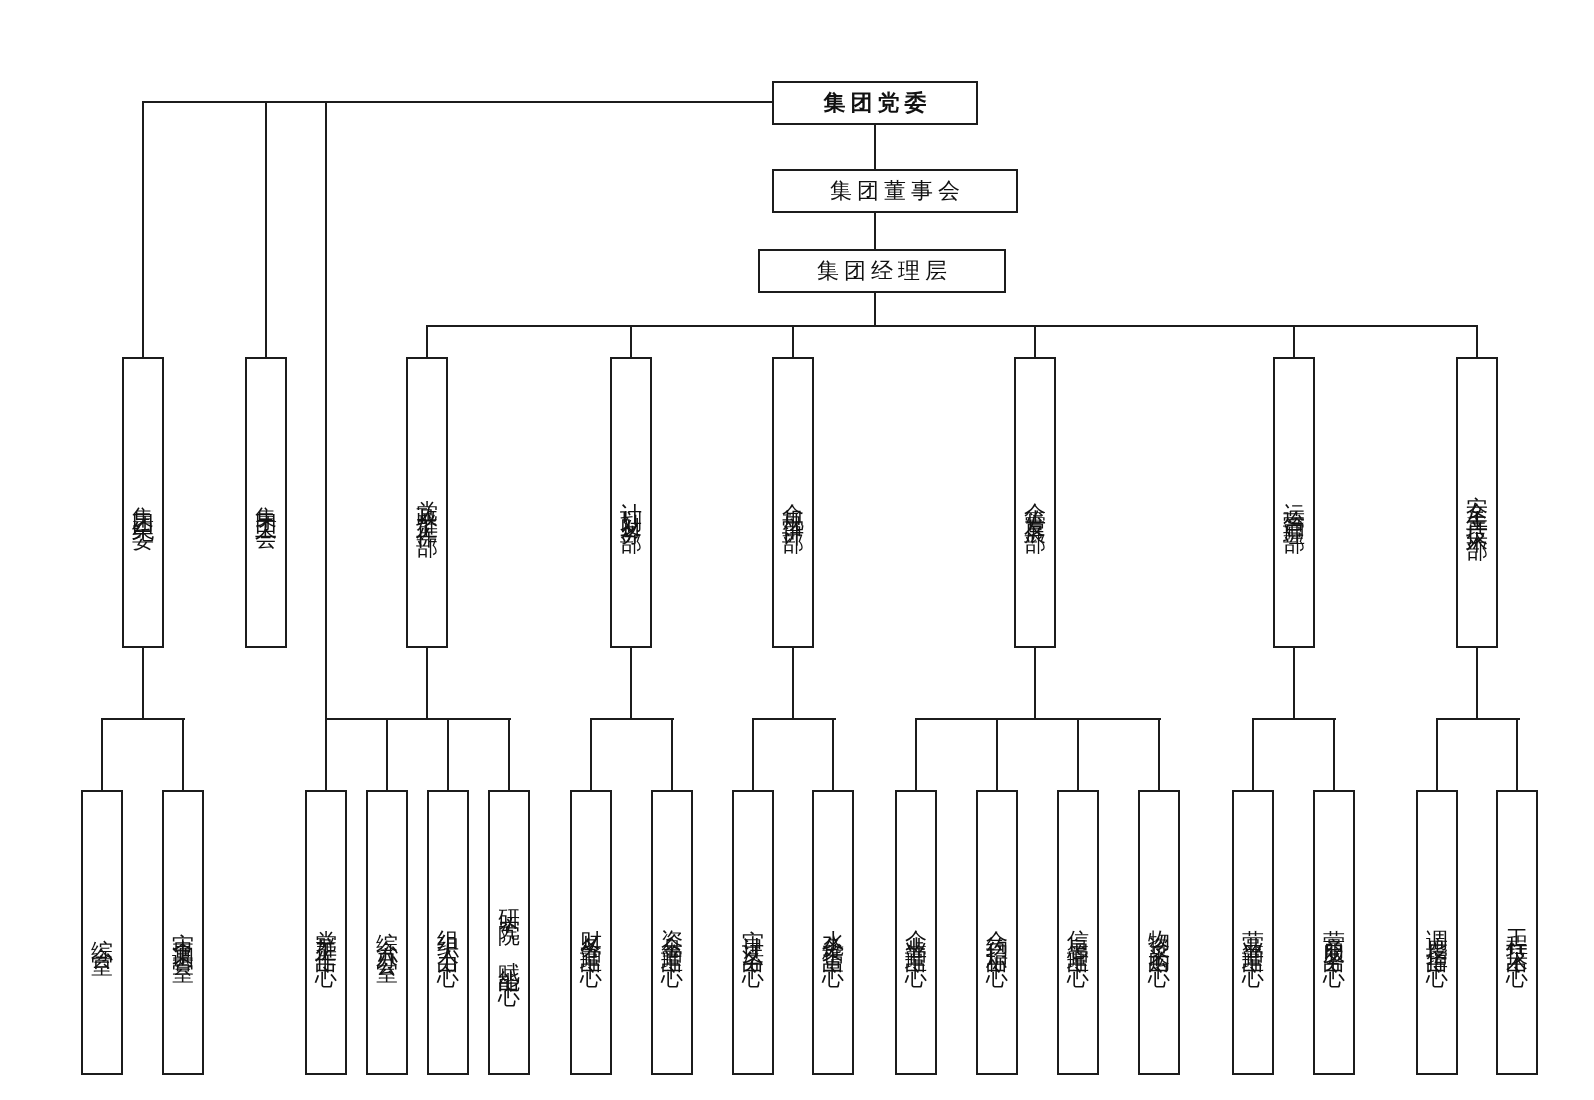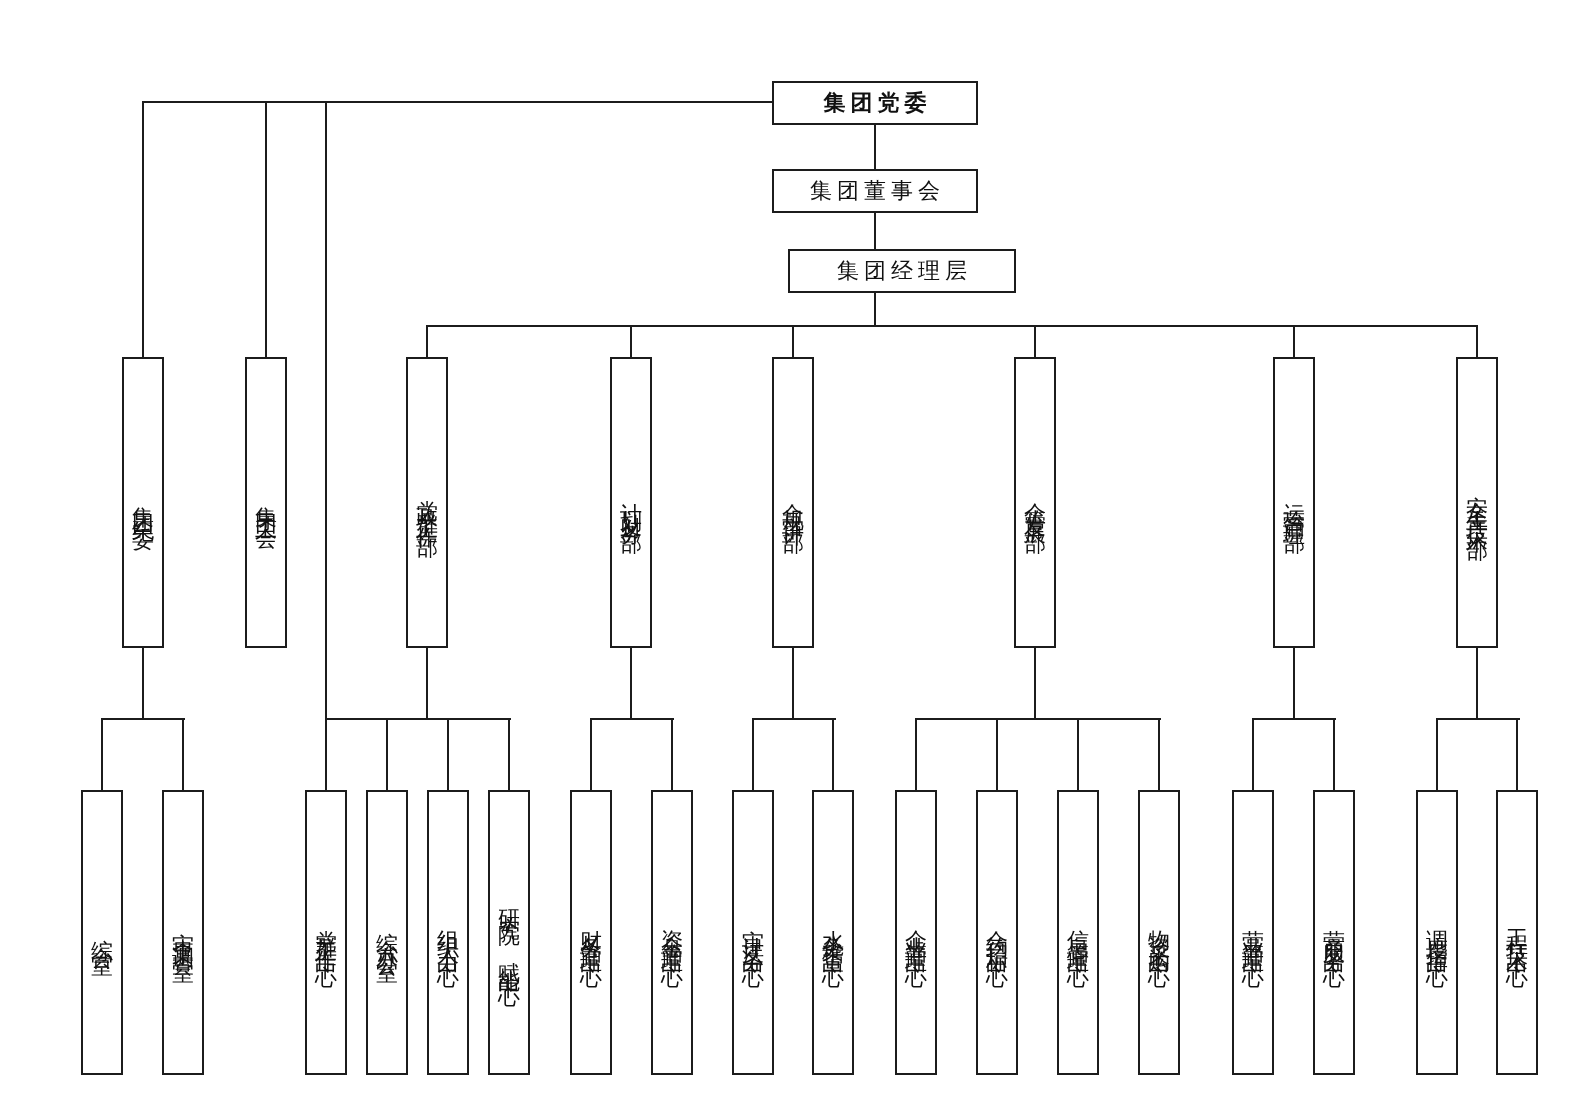--- a/index.html
+++ b/index.html
@@ -48,22 +48,22 @@
     color: #111111;
     line-height: 1;
   }
 </style>
 </head>
 <body>
 
 <div id="canvas">
 
   <div class="hbox" style="left:772px; top:81px; width:206px; height:44px;font-weight:bold;">集团党委</div>
-  <div class="hbox" style="left:772px; top:169px; width:206px; height:44px;">集团董事会</div>
-  <div class="hbox" style="left:788px; top:249px; width:228px; height:44px;">集团经理层</div>
+  <div class="hbox" style="left:772px; top:169px; width:246px; height:44px;">集团董事会</div>
+  <div class="hbox" style="left:758px; top:249px; width:248px; height:44px;">集团经理层</div>
 
   <div class="line" style="left:874px; top:125px; width:2px; height:44px;"></div>
   <div class="line" style="left:874px; top:213px; width:2px; height:36px;"></div>
   <div class="line" style="left:874px; top:293px; width:2px; height:33px;"></div>
 
   <div class="line" style="left:143px; top:101px; width:629px; height:2px;"></div>
   <div class="line" style="left:142px; top:101px; width:2px; height:256px;"></div>
   <div class="line" style="left:265px; top:101px; width:2px; height:256px;"></div>
 
   <div class="line" style="left:325px; top:101px; width:2px; height:689px;"></div>

